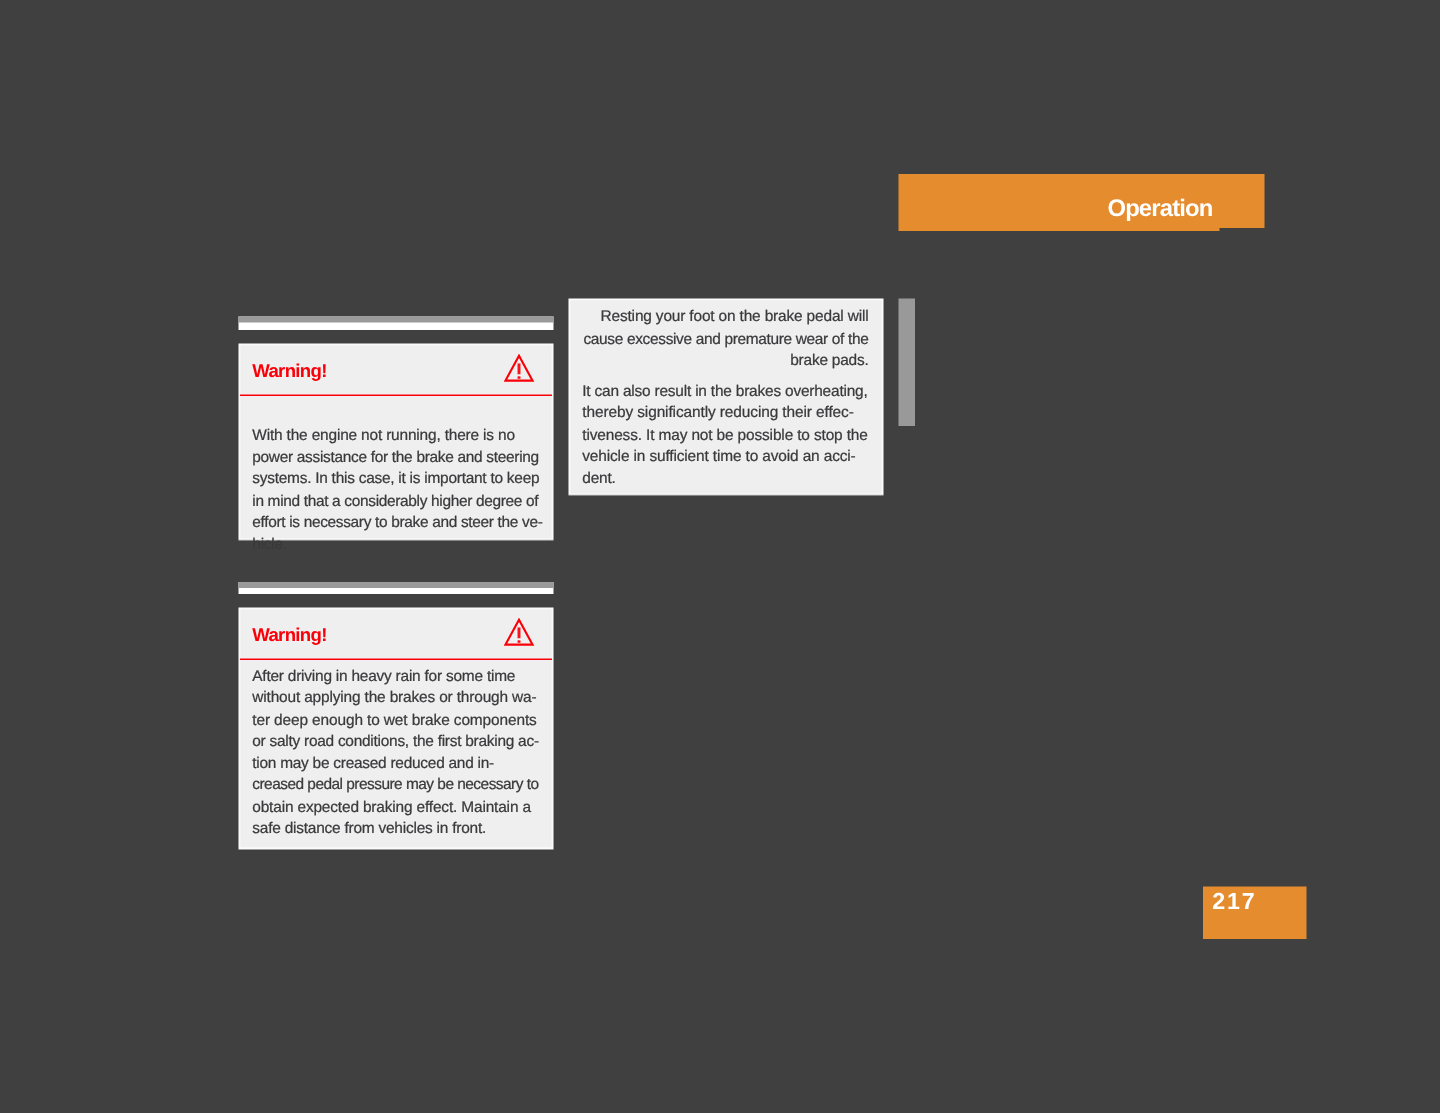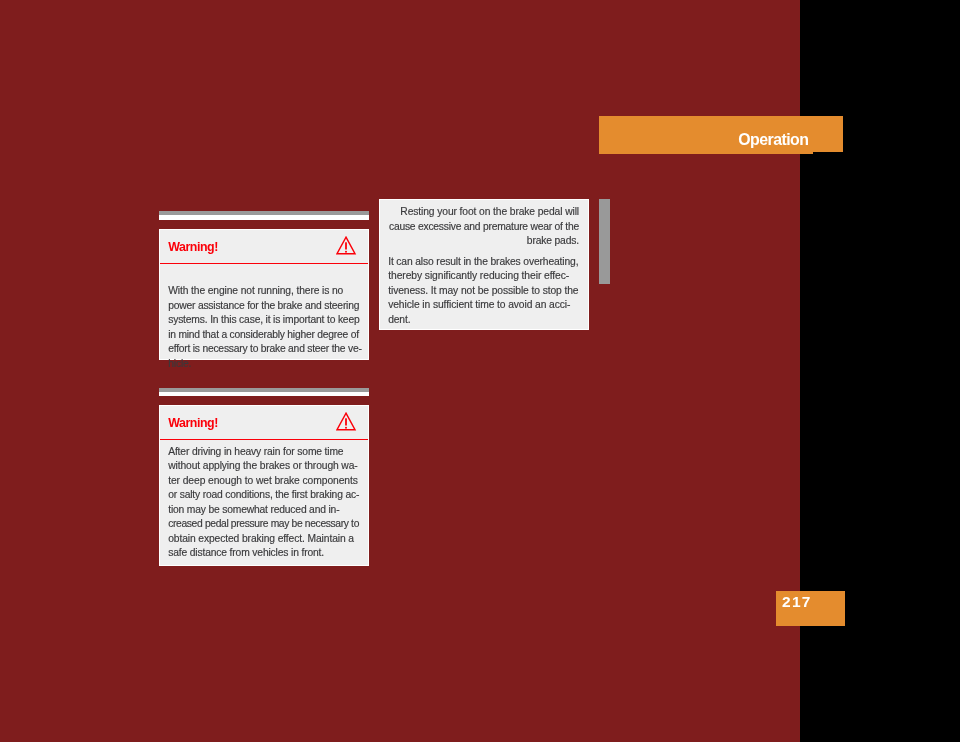--- a/index.html
+++ b/index.html
@@ -1,19 +1,19 @@
 <!DOCTYPE html>
 <html><head>
 <meta charset="utf-8">
 <title>Manual Page 217</title>
 <style>
   html,body{margin:0;padding:0;}
   body{width:960px;height:742px;background:#000;overflow:hidden;
        font-family:"Liberation Sans",sans-serif;-webkit-font-smoothing:antialiased;}
-  .page{position:relative;width:800px;height:742px;background:#7f1d1d;}
+  .page{position:relative;width:960px;height:742px;background:#404040;}
   .page *{transform:translateZ(0);}
 
   
   .hdr{position:absolute;left:599px;top:116px;width:244px;height:36px;background:#e48c2e;}
   .hdr-step{position:absolute;left:599px;top:152px;width:214px;height:2px;background:#e48c2e;}
   .hdr-title{position:absolute;left:599px;top:116px;width:209.4px;height:36px;
        display:flex;align-items:flex-end;justify-content:flex-end;
        color:#fff;font-weight:bold;font-size:15.9px;letter-spacing:-0.55px;
        line-height:16px;padding-bottom:3.9px;box-sizing:border-box;}
 
@@ -29,21 +29,21 @@
   .wtitle{position:absolute;left:8.2px;top:10.8px;color:#fb0009;font-weight:bold;
        font-size:12.4px;letter-spacing:-0.45px;line-height:13px;white-space:pre;}
   .wtri{position:absolute;left:175.6px;top:5.5px;}
 
   .tx{color:#3a3a3c;font-size:10.3px;letter-spacing:-0.15px;line-height:14.5px;
        -webkit-text-stroke:0.16px #3a3a3c;}
   .tx .ln{white-space:pre;display:block;height:14.5px;}
 
   .graybar{position:absolute;left:599px;top:199px;width:11px;height:85px;background:#999999;}
 
-  .pagenum{position:absolute;left:776px;top:591px;width:69px;height:35px;background:#e48c2e;}
+  .pagenum{position:absolute;left:802px;top:591px;width:69px;height:35px;background:#e48c2e;}
   .pagenum span{position:absolute;left:6.1px;top:3.2px;color:#fff;font-weight:bold;
        font-size:15.5px;letter-spacing:1.25px;line-height:16px;white-space:pre;}
 
   .wmark{position:absolute;left:680.4px;top:711.7px;color:#9a9a9a;font-size:27.2px;
        font-family:"Liberation Sans",sans-serif;line-height:28px;white-space:pre;
        -webkit-text-stroke:0.4px #9a9a9a;}
 </style>
 </head>
 <body>
 
@@ -91,21 +91,21 @@
             <rect x="9.1" y="6.3" width="1.8" height="7.2" fill="#fb0009"></rect>
             <circle cx="10.0" cy="15.7" r="1.0" fill="#fb0009"></circle>
           </svg>
       </div>
     </div>
     <div class="tx" style="margin:4.7px 9px 0 8.2px;">
         <span class="ln">After driving in heavy rain for some time</span>
         <span class="ln" style="letter-spacing: -0.1095px;">without applying the brakes or through wa-</span>
         <span class="ln" style="letter-spacing: -0.085px;">ter deep enough to wet brake components</span>
         <span class="ln" style="letter-spacing: -0.1739px;">or salty road conditions, the first braking ac-</span>
-        <span class="ln" style="letter-spacing: -0.1729px;">tion may be somewhat reduced and in-</span>
+        <span class="ln" style="letter-spacing: -0.1729px;">tion may be creased reduced and in-</span>
         <span class="ln" style="letter-spacing: -0.3488px;">creased pedal pressure may be necessary to</span>
         <span class="ln" style="letter-spacing: -0.1122px;">obtain expected braking effect. Maintain a</span>
         <span class="ln">safe distance from vehicles in front.</span>
       </div>
   </div>
 
   <div class="box" style="left:379px;top:199px;height:131.2px;">
     <div class="tx" style="margin:5.3px 9px 0 8.2px;text-align:right;">
         <span class="ln" style="letter-spacing: -0.11px;">Resting your foot on the brake pedal will</span>
         <span class="ln" style="letter-spacing: -0.2238px;">cause excessive and premature wear of the</span>

